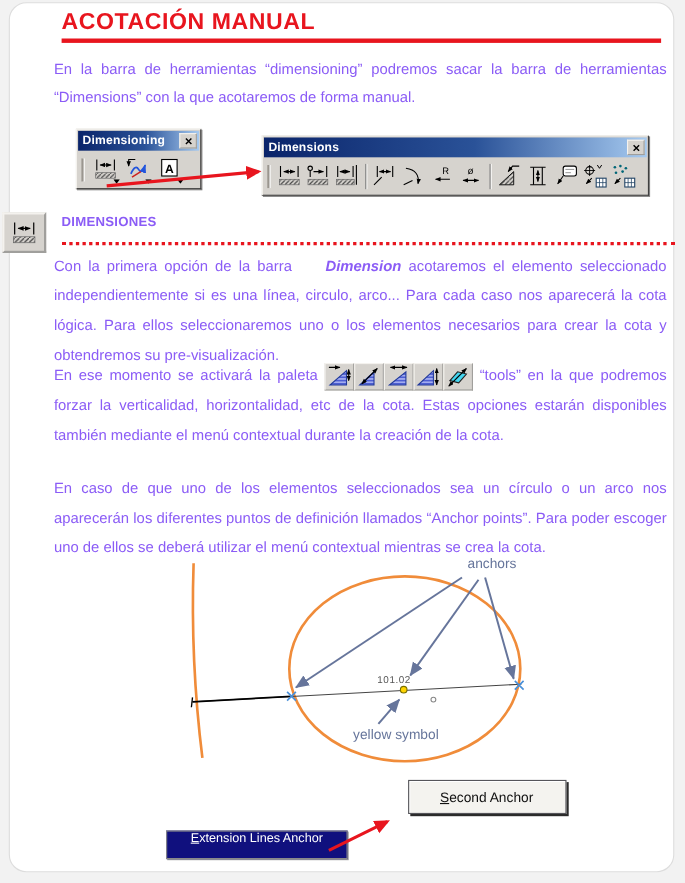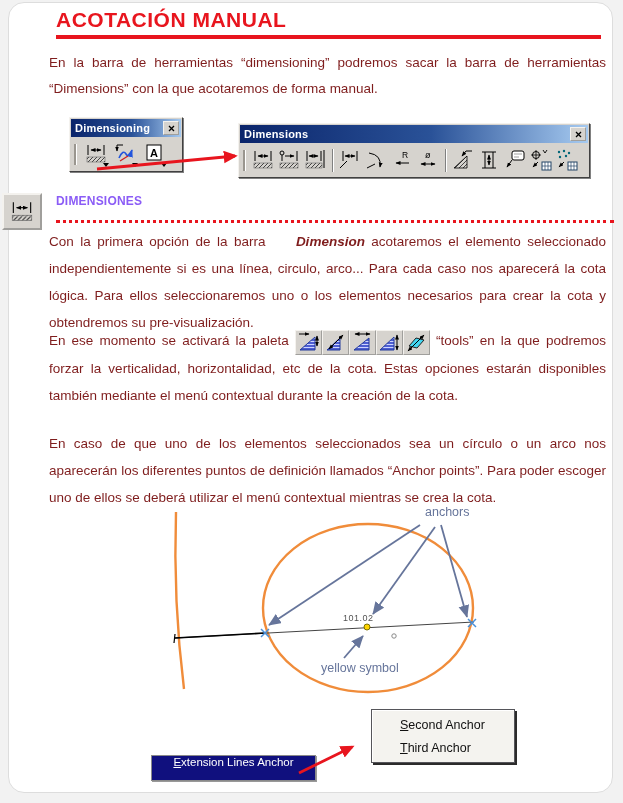--- a/index.html
+++ b/index.html
@@ -13,21 +13,21 @@
     background:#fff;border:1px solid #ddd;border-radius:16px;
   }
   
   .doc-title{
     position:absolute;left:47px;top:5px;margin:0;
     font-size:21px;font-weight:bold;letter-spacing:.5px;color:#e8151e;
   }
   .title-rule{position:absolute;left:47px;top:32px;width:545px;height:0;border-top:4px solid #e8151e;}
   .para{
     position:absolute;left:40px;width:557px;margin:0;
-    font-size:13.5px;line-height:27px;text-align:justify;color:#7f1d1d;
+    font-size:13.5px;line-height:27px;text-align:justify;color:#8b5cf6;
   }
   .p1{top:47px;line-height:26px;}
   .p2{top:225px;}
   .p3{top:324px;}
   .p4{top:427px;}
   .kw{font-weight:bold;font-style:italic;margin-left:24px;}
   .sec-title{
     position:absolute;left:47px;top:191px;margin:0;
     font-size:12px;font-weight:bold;color:#8b5cf6;letter-spacing:.2px;
   }
@@ -372,19 +372,15 @@
 
   <svg class="red-arrow" style="left:282px;top:736px" width="76" height="42" viewBox="0 0 76 42">
     <line x1="8" y1="34" x2="61" y2="8" stroke="#e8151e" stroke-width="2.8" marker-end="url(#mred)"></line>
   </svg>
 
   <div class="menu">
     <div class="menu-row">
       <span class="check-cell"></span>
       <span class="menu-label ul-first">Second Anchor</span>
     </div>
-    <div class="menu-row">
-      <span class="check-cell"></span>
-      <span class="menu-label ul-first">Third Anchor</span>
-    </div>
   </div>
 
 </div>
 
 </body></html>

